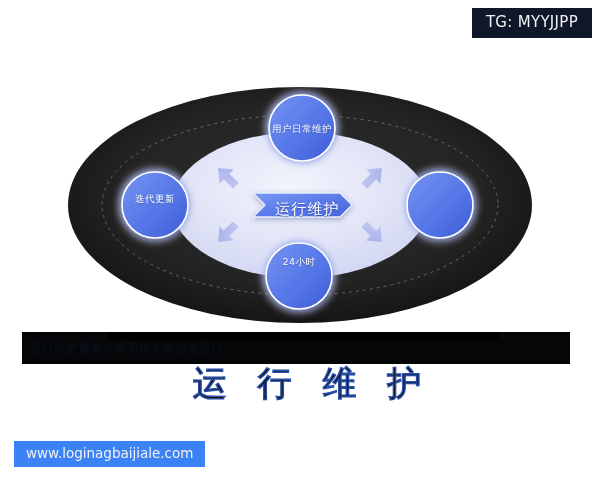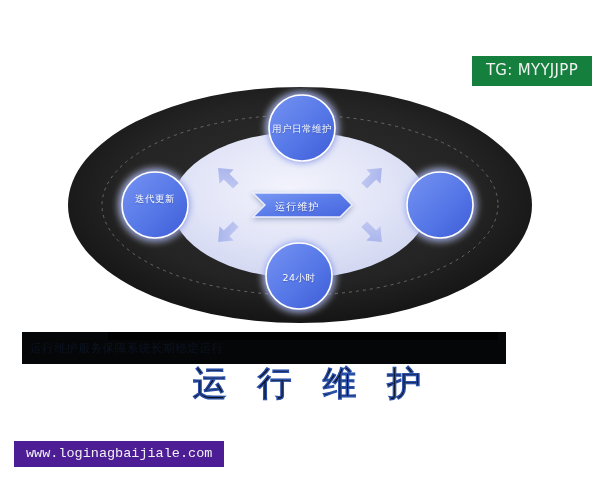--- a/index.html
+++ b/index.html
@@ -15,42 +15,40 @@
     overflow: hidden;
     font-family: "DejaVu Sans", "Liberation Sans", sans-serif;
     background: #ffffff;
   }
 
   
   .tg-badge {
     position: absolute;
     top: 8px;
     right: 8px;
-    background: #15803d;
+    background: #0f172a;
     color: #f2f2f2;
     font-size: 15px;
     letter-spacing: 0.3px;
     padding: 7px 14px 8px 14px;
     line-height: 1;
     white-space: nowrap;
     z-index: 40;
-    margin-top: 48px;
   }
   .site-badge {
     position: absolute;
     left: 14px;
     bottom: 13px;
-    background: #4c1d95;
+    background: #3b82f6;
     color: #f2f2f2;
     font-size: 13.5px;
     padding: 6px 12px 7px 12px;
     line-height: 1;
     white-space: nowrap;
     z-index: 40;
-    font-family: Liberation Mono, monospace;
   }
 
   
   .stage {
     position: absolute;
     left: 0;
     top: 0;
     width: 600px;
     height: 448px;
   }
@@ -65,34 +63,34 @@
     font-size: 9.5px;
     letter-spacing: 0.5px;
     white-space: nowrap;
     z-index: 20;
     pointer-events: none;
     text-shadow: 0 1px 1px rgba(20,40,110,0.35);
   }
   .center-label {
     position: absolute;
     color: #ffffff;
-    font-size: 10px;
+    font-size: 15px;
     letter-spacing: 1.2px;
     white-space: nowrap;
     z-index: 22;
     pointer-events: none;
     text-shadow: 0 1px 1px rgba(20,40,110,0.45);
   }
 
   
   .caption-band {
     position: absolute;
     left: 22px;
     top: 332px;
-    width: 484px;
+    width: 548px;
     height: 32px;
     background: #050608;
     z-index: 25;
     overflow: hidden;
   }
   .caption-band .band-top {
     position: absolute;
     left: 86px;
     top: 0;
     width: 390px;
@@ -221,21 +219,21 @@
 
   <div class="node-label" style="left:252px; top:123px; width:100px;">
     <div>用户日常维护</div>
   </div>
 
   <div class="node-label" style="left:105px; top:193px; width:100px;">
     <div>迭代更新</div>
   </div>
 
 
-  <div class="node-label" style="left:249px; top:272px; width:100px;">
+  <div class="node-label" style="left:249px; top:256px; width:100px;">
     <div>24小时</div>
   </div>
 
   <div class="center-label" style="left:275px; top:200px;">运行维护</div>
 </div>
 
 <div class="caption-band">
   <div class="band-top"></div>
   <div class="caption-text">运行维护服务保障系统长期稳定运行</div>
 </div>

